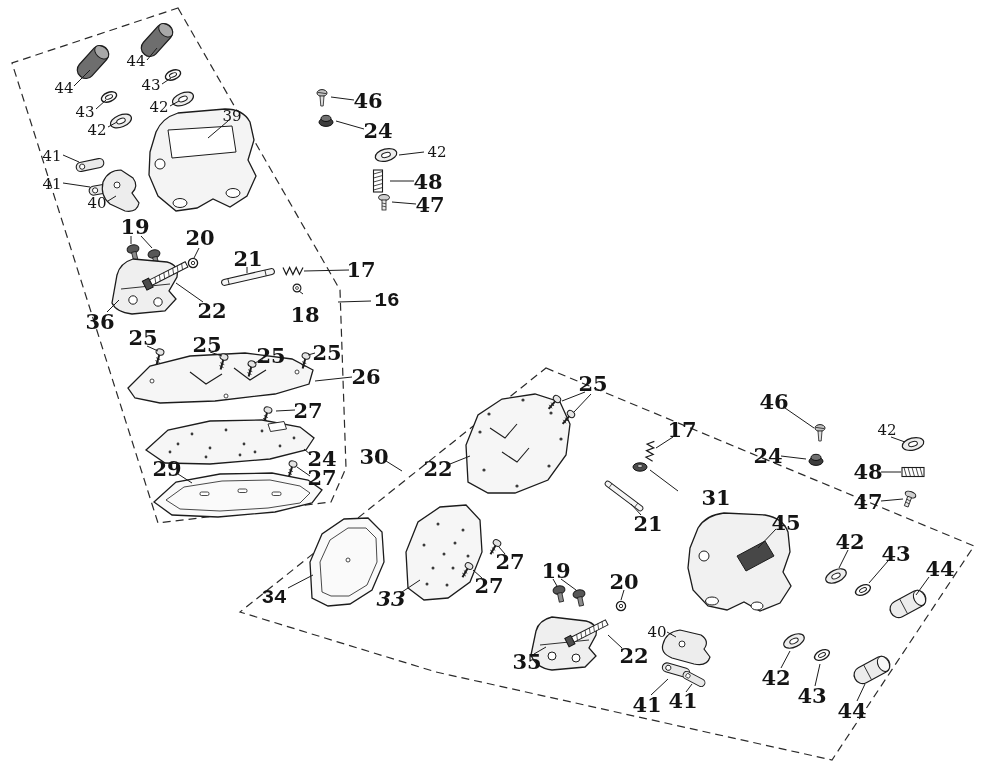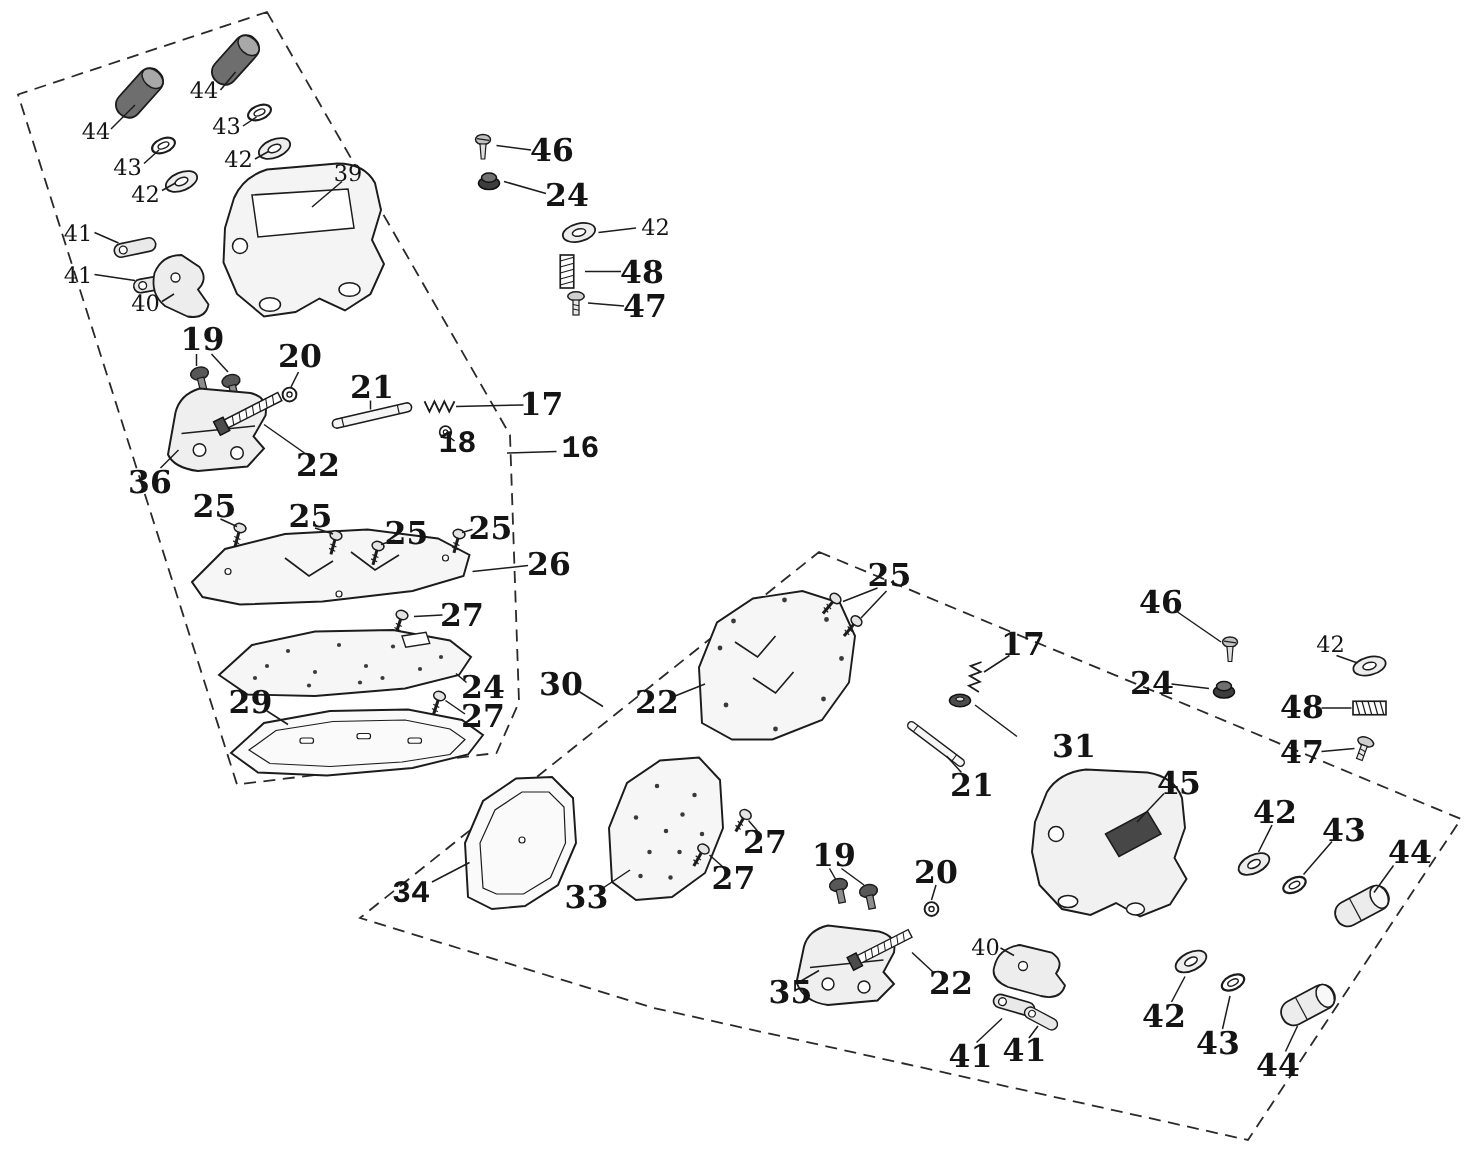--- a/index.html
+++ b/index.html
@@ -355,21 +355,21 @@
       <span class="callout sm" style="left: 151px; top: 85px;">43</span>
       <span class="callout sm" style="left: 159px; top: 107px;">42</span>
       <span class="callout sm" style="left: 232px; top: 116px;">39</span>
       <span class="callout sm" style="left: 52px; top: 156px;">41</span>
       <span class="callout sm" style="left: 52px; top: 184px;">41</span>
       <span class="callout sm" style="left: 97px; top: 203px;">40</span>
       <span class="callout lg" style="left: 135px; top: 226px;">19</span>
       <span class="callout lg" style="left: 200px; top: 237px;">20</span>
       <span class="callout lg" style="left: 248px; top: 258px;">21</span>
       <span class="callout lg" style="left: 361px; top: 269px;">17</span>
-      <span class="callout lg" style="left: 305px; top: 297px; font-family: Liberation Mono, monospace;">18</span>
+      <span class="callout lg" style="left: 305px; top: 314px;">18</span>
       <span class="callout lg" style="left: 387px; top: 300px; font-family: Liberation Mono, monospace;">16</span>
       <span class="callout lg" style="left: 212px; top: 310px;">22</span>
       <span class="callout lg" style="left: 100px; top: 321px;">36</span>
       <span class="callout lg" style="left: 143px; top: 337px;">25</span>
       <span class="callout lg" style="left: 207px; top: 344px;">25</span>
       <span class="callout lg" style="left: 271px; top: 355px;">25</span>
       <span class="callout lg" style="left: 327px; top: 352px;">25</span>
       <span class="callout lg" style="left: 366px; top: 376px;">26</span>
       <span class="callout lg" style="left: 308px; top: 410px;">27</span>
       <span class="callout lg" style="left: 167px; top: 468px;">29</span>
@@ -389,21 +389,21 @@
       <span class="callout lg" style="left: 768px; top: 455px;">24</span>
       <span class="callout lg" style="left: 868px; top: 471px;">48</span>
       <span class="callout lg" style="left: 868px; top: 501px;">47</span>
       <span class="callout lg" style="left: 688px; top: 497px; margin-left: 28px;">31</span>
       <span class="callout lg" style="left: 648px; top: 523px;">21</span>
       <span class="callout lg" style="left: 786px; top: 522px;">45</span>
       <span class="callout lg" style="left: 850px; top: 541px;">42</span>
       <span class="callout lg" style="left: 896px; top: 553px;">43</span>
       <span class="callout lg" style="left: 940px; top: 568px;">44</span>
       <span class="callout lg" style="left: 274px; top: 597px; font-family: Liberation Mono, monospace;">34</span>
-      <span class="callout lg" style="left: 391px; top: 598px;">33</span>
+      <span class="callout lg" style="left: 391px; top: 598px; font-style: italic;">33</span>
       <span class="callout lg" style="left: 510px; top: 561px;">27</span>
       <span class="callout lg" style="left: 489px; top: 585px;">27</span>
       <span class="callout lg" style="left: 556px; top: 570px;">19</span>
       <span class="callout lg" style="left: 624px; top: 581px;">20</span>
       <span class="callout lg" style="left: 634px; top: 655px;">22</span>
       <span class="callout lg" style="left: 527px; top: 661px;">35</span>
       <span class="callout sm" style="left: 657px; top: 632px;">40</span>
       <span class="callout lg" style="left: 647px; top: 704px;">41</span>
       <span class="callout lg" style="left: 683px; top: 700px;">41</span>
       <span class="callout lg" style="left: 776px; top: 677px;">42</span>

